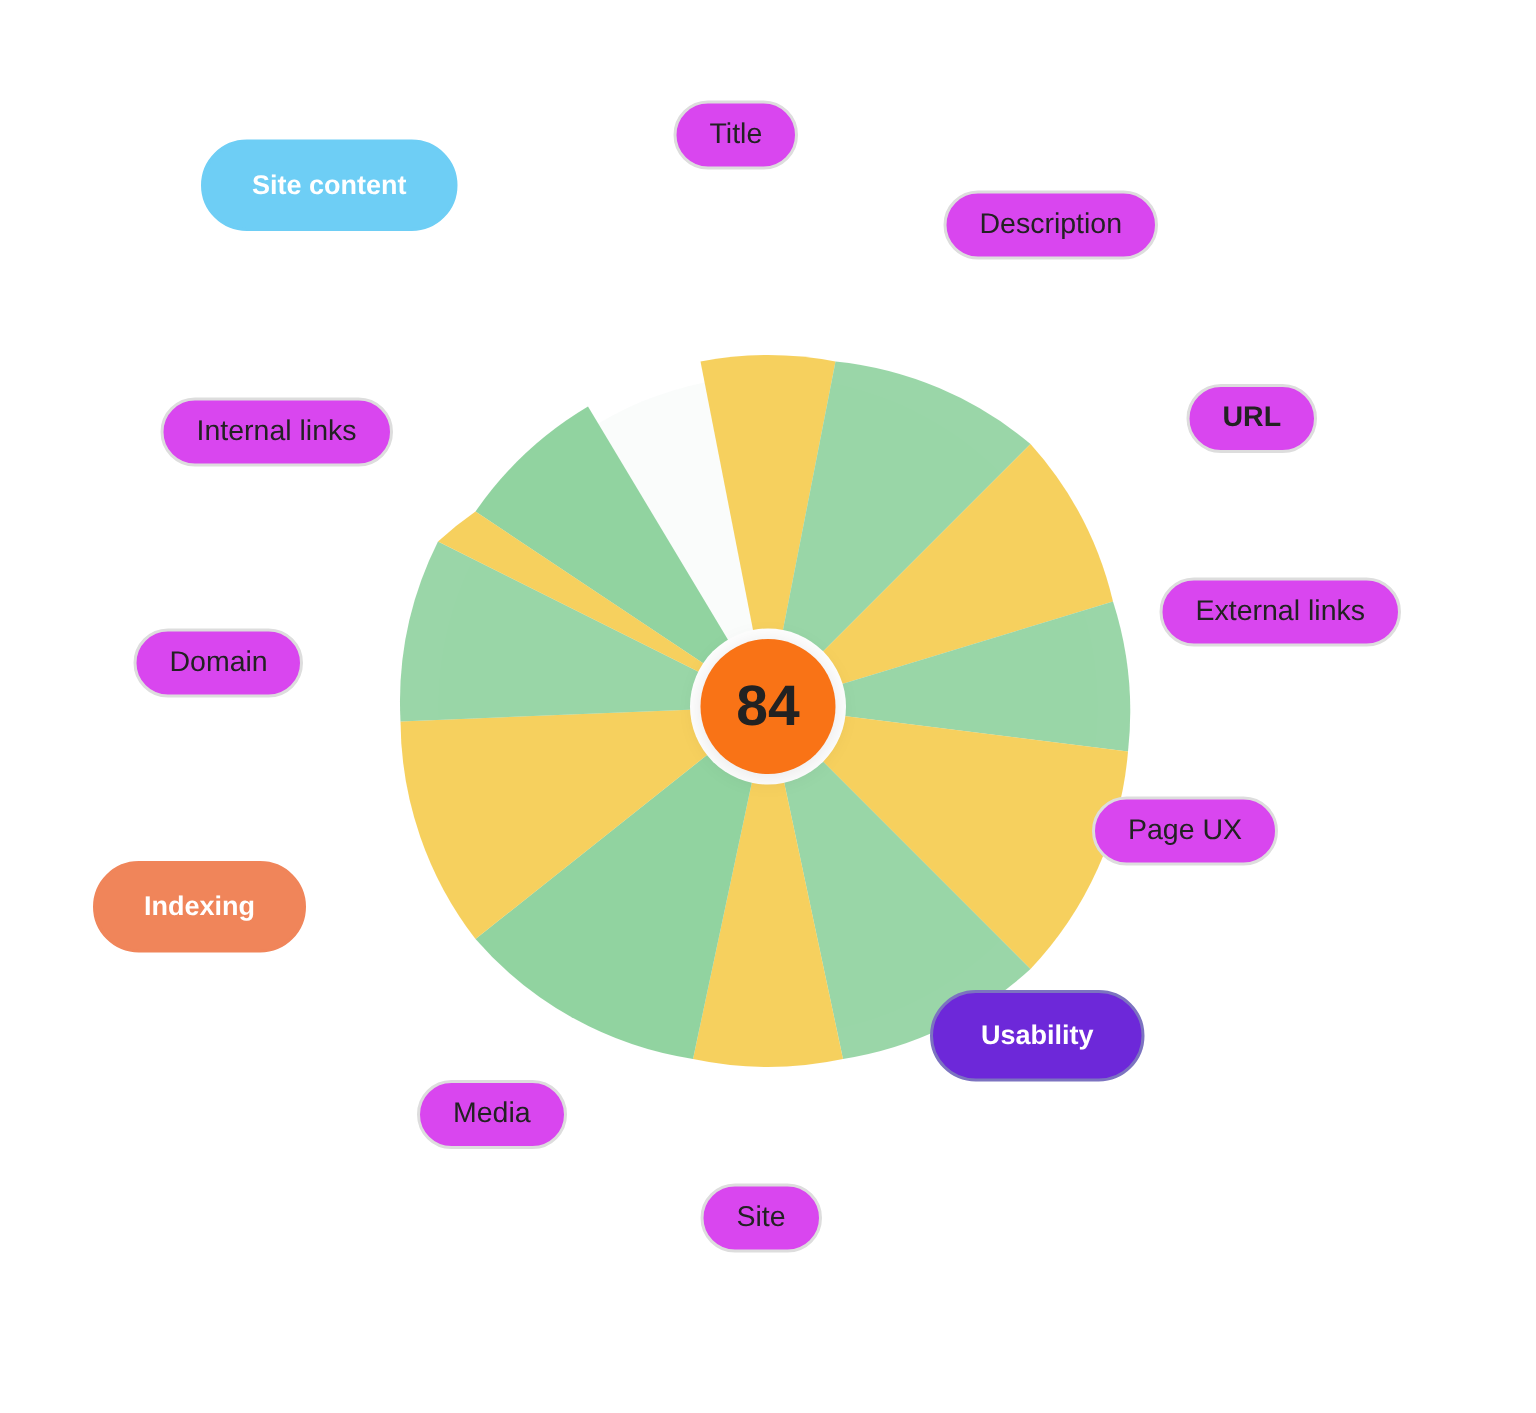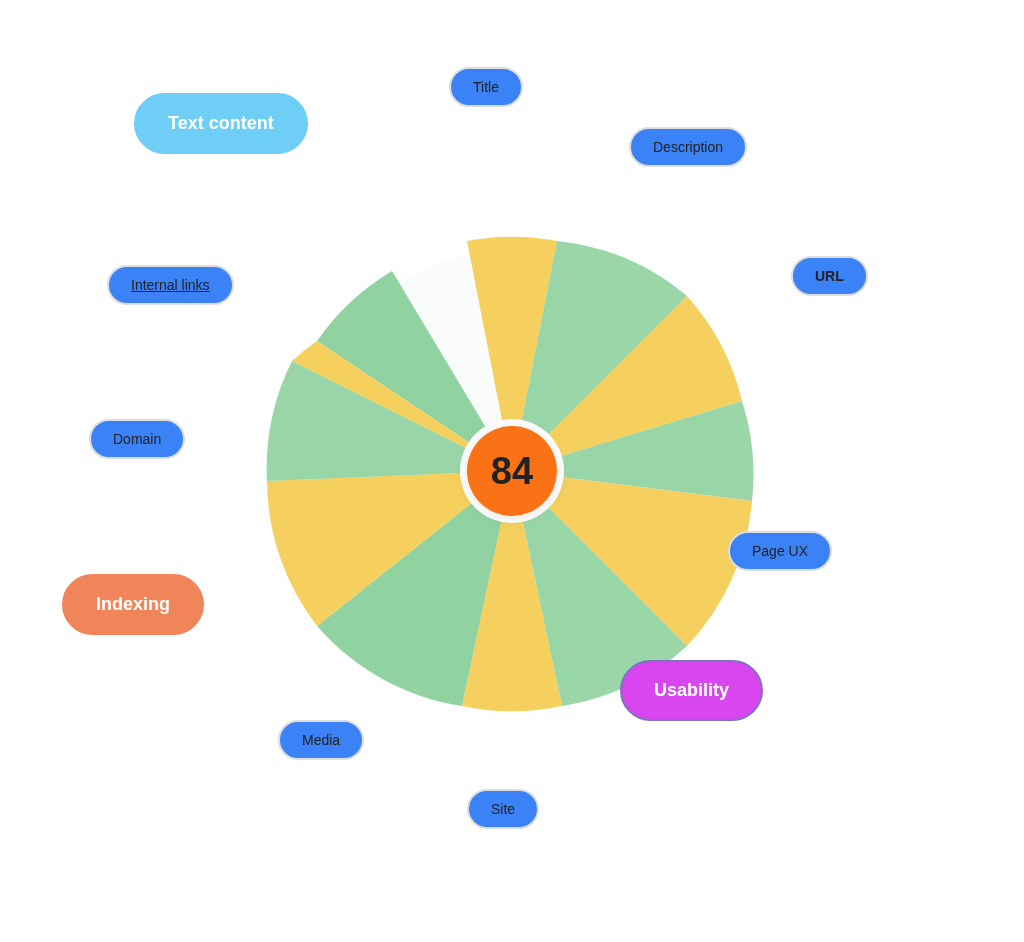--- a/index.html
+++ b/index.html
@@ -41,24 +41,24 @@
       position: absolute;
       top: 50%;
       left: 50%;
       transform: translate(-50%, -50%);
     }
     
     .label {
       position: absolute;
       border-radius: 50px;
       padding: 10px 22px;
-      font-size: 14px;
+      font-size: 19px;
       font-weight: 500;
       color: #222;
-      background: #3b82f6;
+      background: #d946ef;
       border: 2.5px solid #ddd;
       white-space: nowrap;
       display: flex;
       align-items: center;
       justify-content: center;
     }
     .label.highlight-blue {
       background: #6ecef5;
       border-color: #6ecef5;
       color: #fff;
@@ -70,21 +70,21 @@
     .label.highlight-orange {
       background: #f0855a;
       border-color: #f0855a;
       color: #fff;
       font-weight: 700;
       font-size: 18px;
       padding: 18px 32px;
       border-radius: 40px;
     }
     .label.highlight-purple {
-      background: #d946ef;
+      background: #6d28d9;
       border-color: #7c73c0;
       color: #fff;
       font-weight: 700;
       font-size: 18px;
       padding: 18px 32px;
       border-radius: 40px;
     }
   </style>
 </head>
 <body>
@@ -118,35 +118,38 @@
     <path d="M0,0 L-245,10 A240,240 0 0,1 -220,-110 Z" fill="#7ecb8f" opacity="0.78"></path>
 
     <path d="M0,0 L-220,-110 A240,240 0 0,1 -195,-130 Z" fill="#f5c842" opacity="0.85"></path>
 
     <circle cx="0" cy="0" r="52" fill="white"></circle>
   </svg>
 
   <div class="center-circle">84</div>
 
   <div class="label highlight-blue" style="top:6%;left:8%;">
-    <span>Text content</span>
+    <span>Site content</span>
   </div>
 
   <div class="label" style="top:3%;left:43%;">
     <span>Title</span>
   </div>
 
   <div class="label" style="top:10%;left:63%;">
     <span>Description</span>
   </div>
 
   <div class="label" style="top:25%;left:81%;font-weight:bold;">
     <span>URL</span>
   </div>
 
+  <div class="label" style="top:40%;left:79%;">
+    <span>External links</span>
+  </div>
 
   <div class="label" style="top:57%;left:74%;justify-content:center;">
     <span>Page UX</span>
   </div>
 
   <div class="label highlight-purple" style="top:72%;left:62%;">
     <span>Usability</span>
   </div>
 
   <div class="label" style="top:87%;left:45%;">
@@ -158,17 +161,17 @@
   </div>
 
   <div class="label highlight-orange" style="top:62%;left:0%;justify-content:flex-end;">
     <span>Indexing</span>
   </div>
 
   <div class="label" style="top:44%;left:3%;justify-content:center;">
     <span>Domain</span>
   </div>
 
-  <div class="label" style="top:26%;left:5%;text-decoration:underline;">
+  <div class="label" style="top:26%;left:5%;">
     <span>Internal links</span>
   </div>
 
 </div>
 
 </body></html>

